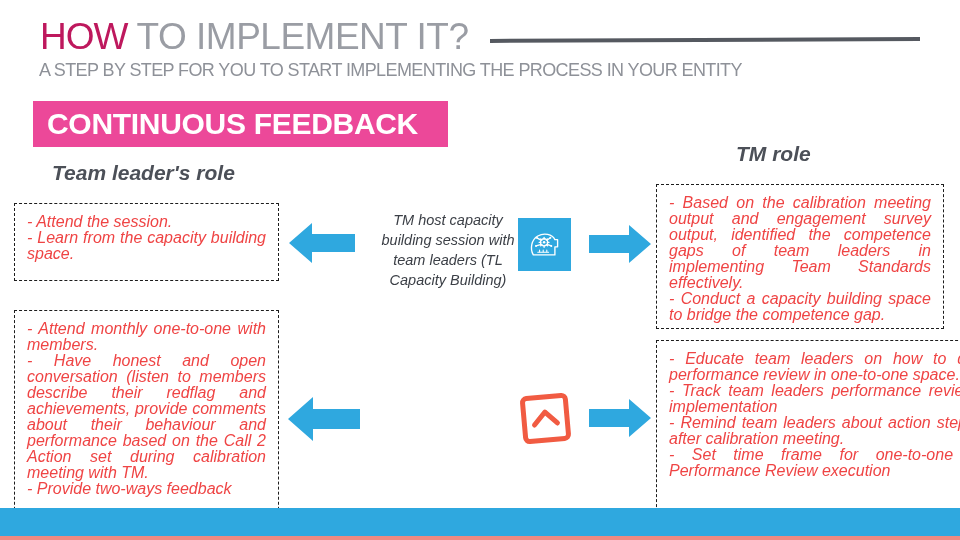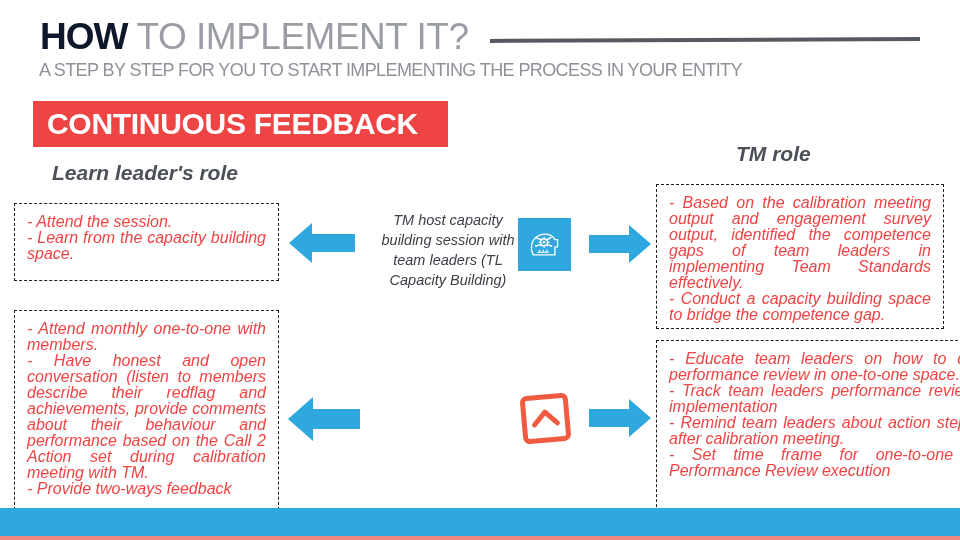--- a/index.html
+++ b/index.html
@@ -30,22 +30,22 @@
   }
   .title-text {
     font-size: 37px;
     line-height: 40px;
     letter-spacing: -0.5px;
     white-space: nowrap;
     color: #9a9da4;
     font-weight: 300;
   }
   .title-text .strong {
-    font-weight: bold;
-    color: #0f172a;
+    font-weight: normal;
+    color: #be185d;
     letter-spacing: -1px;
   }
   .title-rule {
     flex: 1 1 auto;
     height: 4px;
     background: #555960;
     margin-left: 22px;
     margin-top: 6px;
     transform: skewY(-0.25deg);
   }
@@ -60,21 +60,21 @@
     font-weight: 400;
   }
 
   
   .banner {
     position: absolute;
     left: 33px;
     top: 101px;
     width: 415px;
     height: 46px;
-    background: #ef4444;
+    background: #ec4899;
     color: #ffffff;
     font-size: 30px;
     font-weight: bold;
     letter-spacing: -0.3px;
     display: flex;
     align-items: center;
     padding-left: 14px;
     box-sizing: border-box;
   }
 
@@ -168,21 +168,21 @@
 <div class="slide">
 
   <div class="title-row">
     <div class="title-text"><span class="strong">HOW</span><span> TO IMPLEMENT IT?</span></div>
     <div class="title-rule"></div>
   </div>
   <div class="subtitle">A STEP BY STEP FOR YOU TO START IMPLEMENTING THE PROCESS IN YOUR ENTITY</div>
 
   <div class="banner">CONTINUOUS FEEDBACK</div>
 
-  <div class="col-heading left">Learn leader's role</div>
+  <div class="col-heading left">Team leader's role</div>
   <div class="col-heading right">TM role</div>
 
   <div class="box tl">
     <p>- Attend the session.<br>- Learn from the capacity building space.</p>
   </div>
 
   <div class="arrow" style="left:289px; top:220px;">
     <svg width="66" height="46" viewBox="0 0 66 46" aria-hidden="true">
       <polygon points="0,23 23,3 23,14 66,14 66,32 23,32 23,43" fill="#2FA8DF"></polygon>
     </svg>

